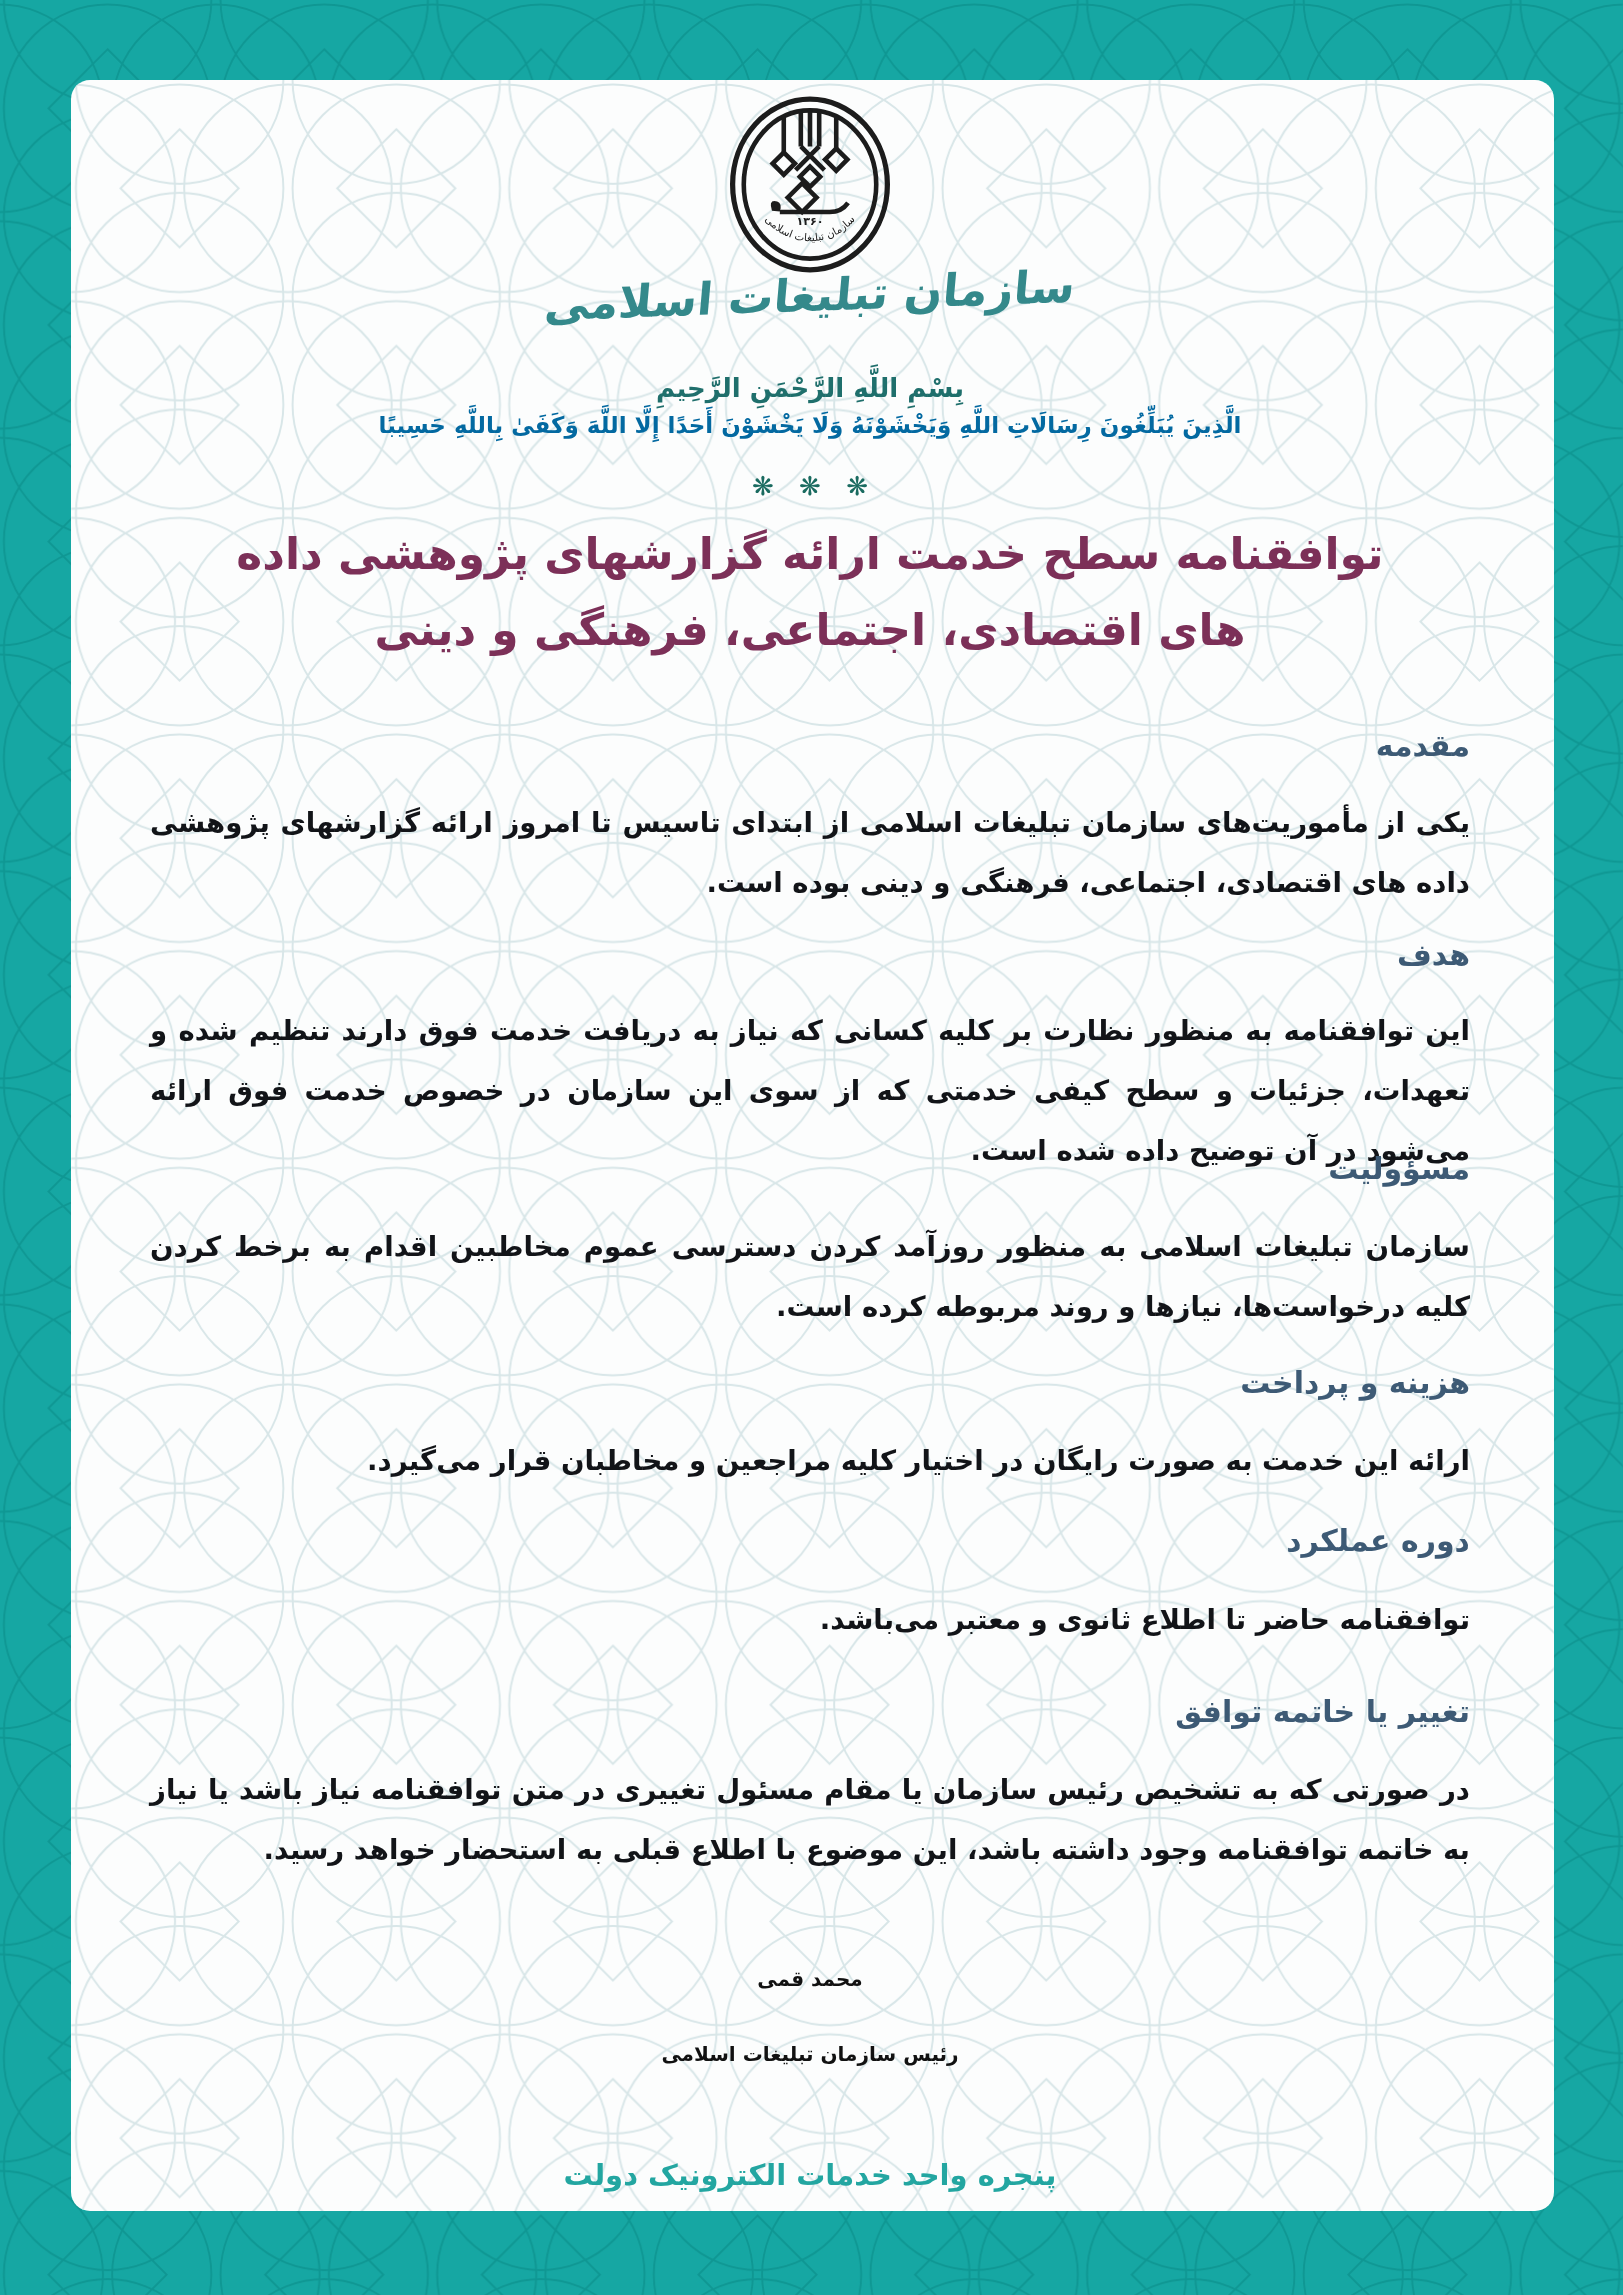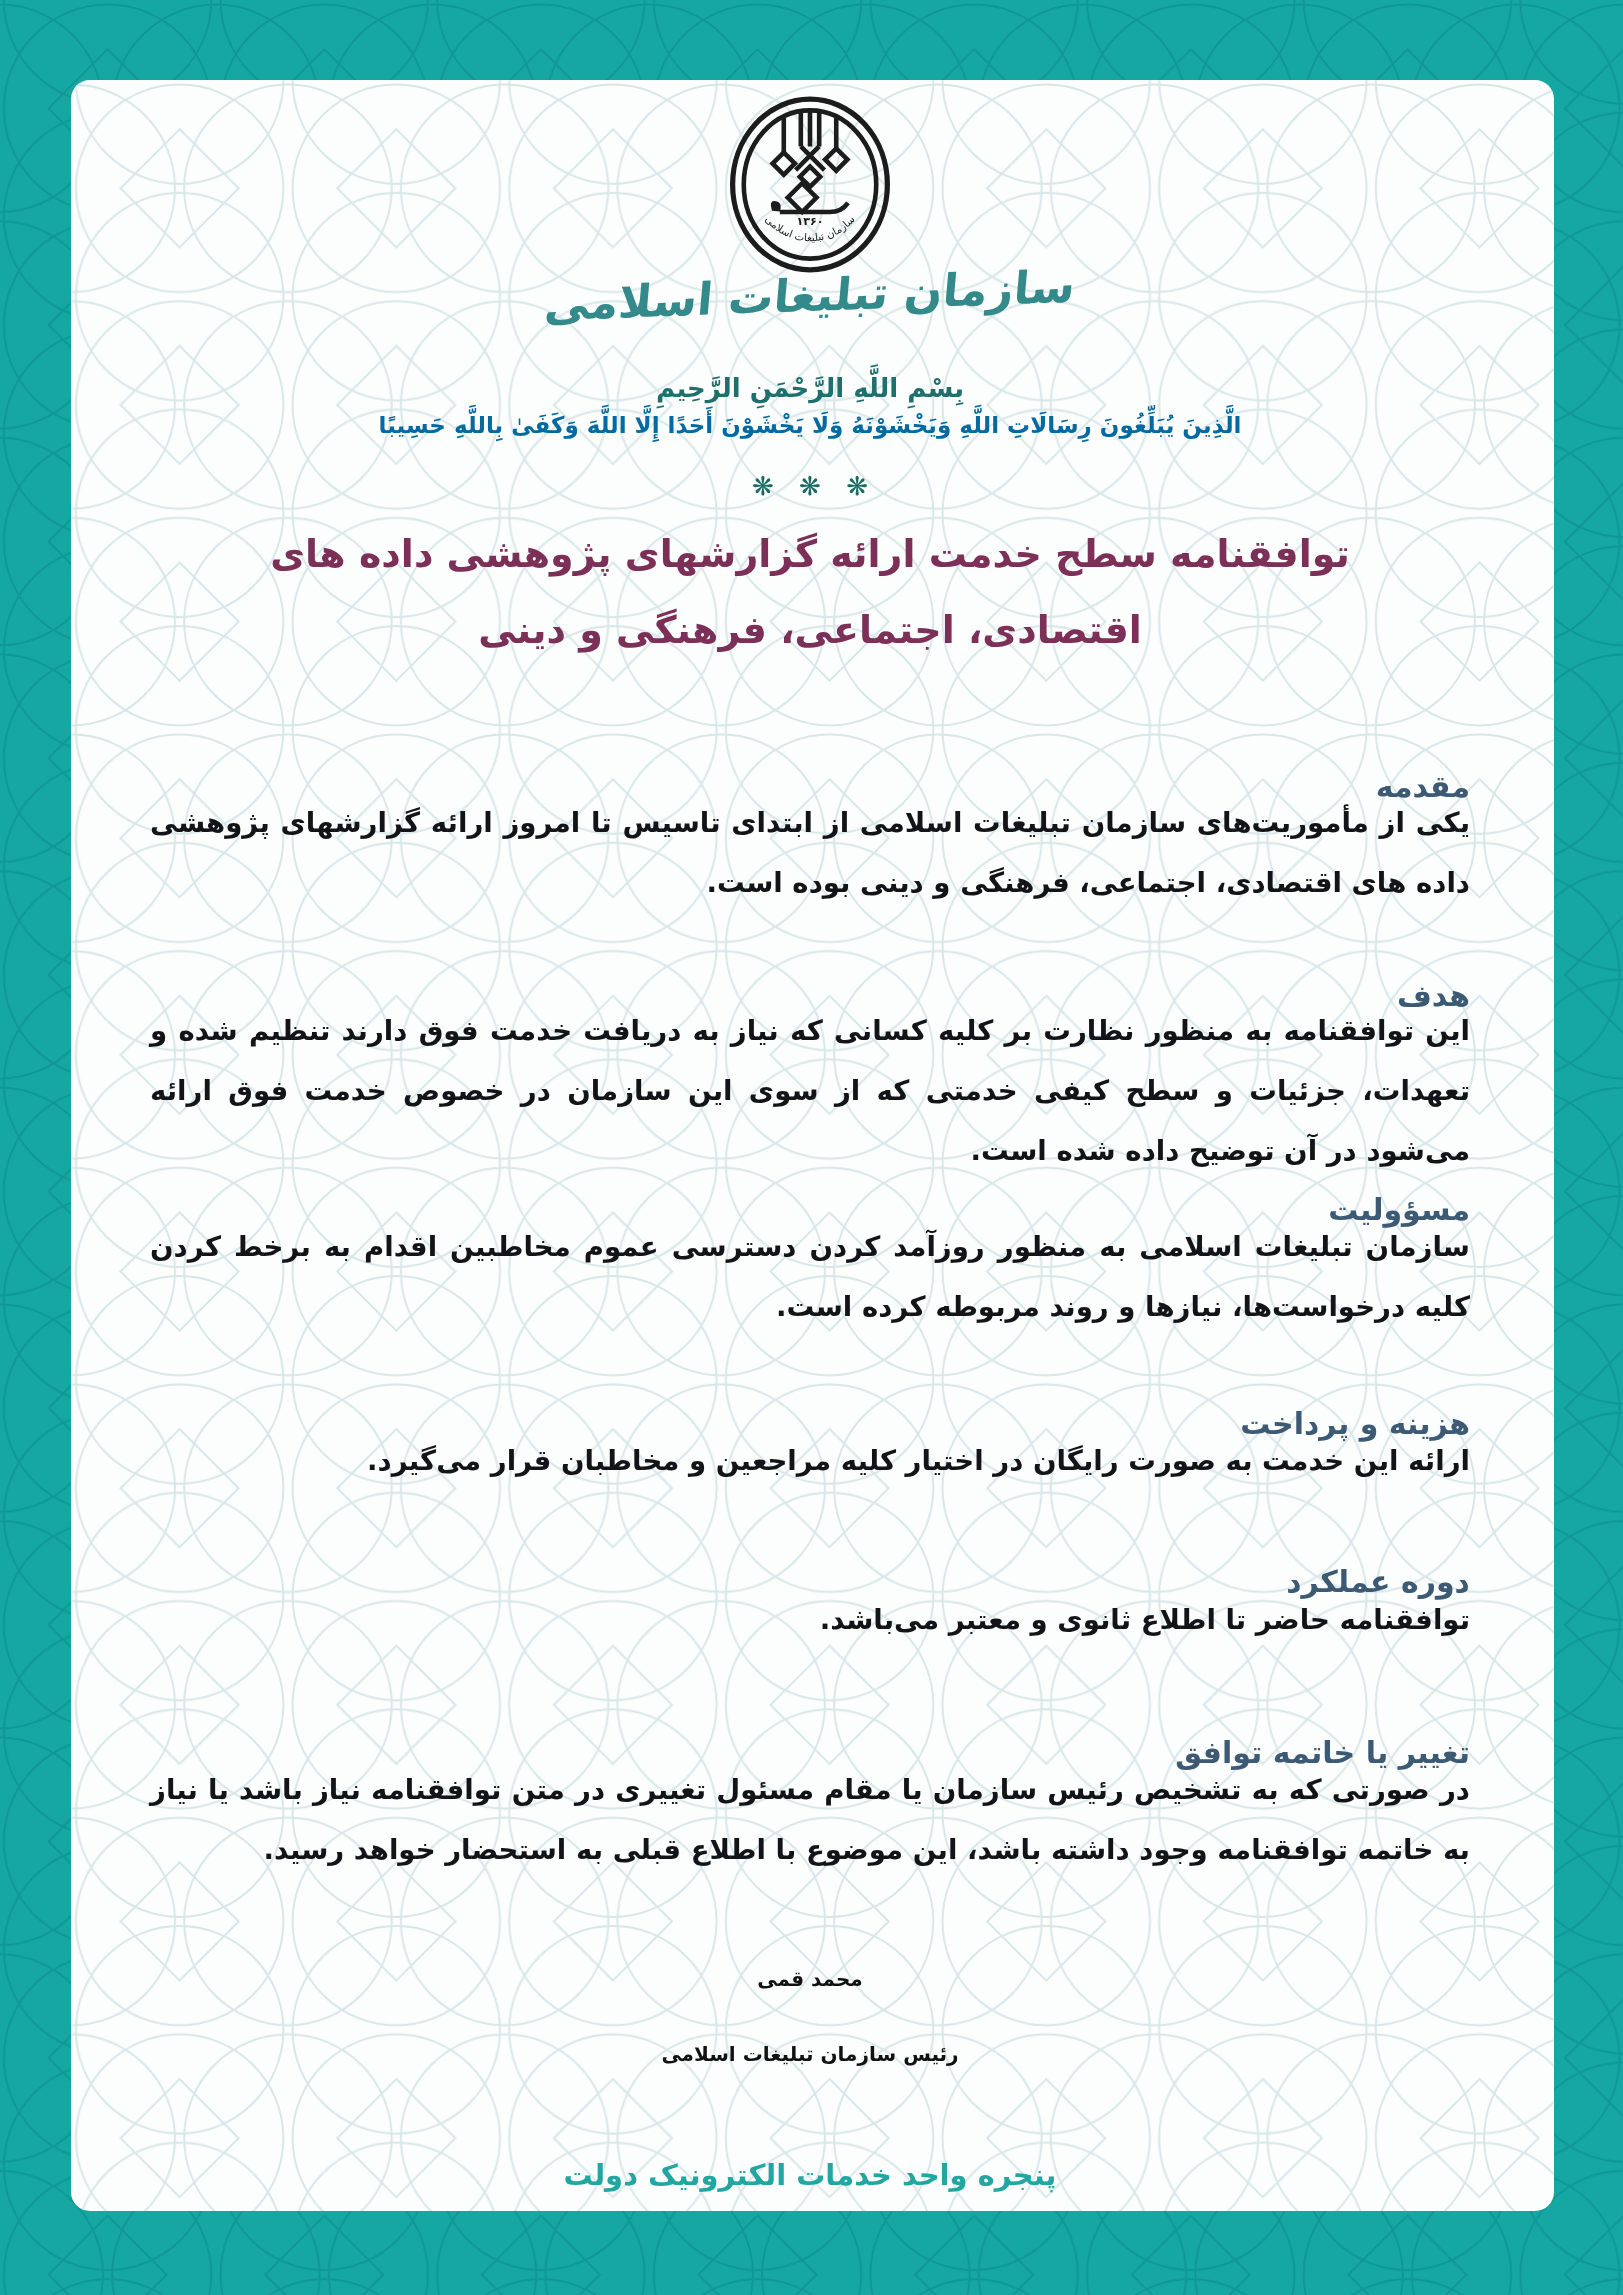--- a/index.html
+++ b/index.html
@@ -64,35 +64,34 @@
     top: 391px;
     text-align: center;
     color: #1a6b60;
     font-size: 26px;
     word-spacing: 17px;
   }
   .doc-title {
     top: 436px;
     text-align: center;
     color: #7c3058;
-    font-size: 38px;
+    font-size: 44px;
     font-weight: bold;
     line-height: 76px;
   }
   .doc-title .title-inner {
     display: inline-block;
     max-width: 1248px;
   }
   .sec-heading {
     text-align: right;
     color: #3d5a75;
     font-size: 30px;
     font-weight: bold;
     line-height: 38px;
-    margin-top: 41px;
   }
   .sec-body {
     text-align: justify;
     color: #121418;
     font-size: 27.6px;
     font-weight: bold;
     line-height: 60px;
   }
   .signature-name, .signature-role {
     text-align: center;

